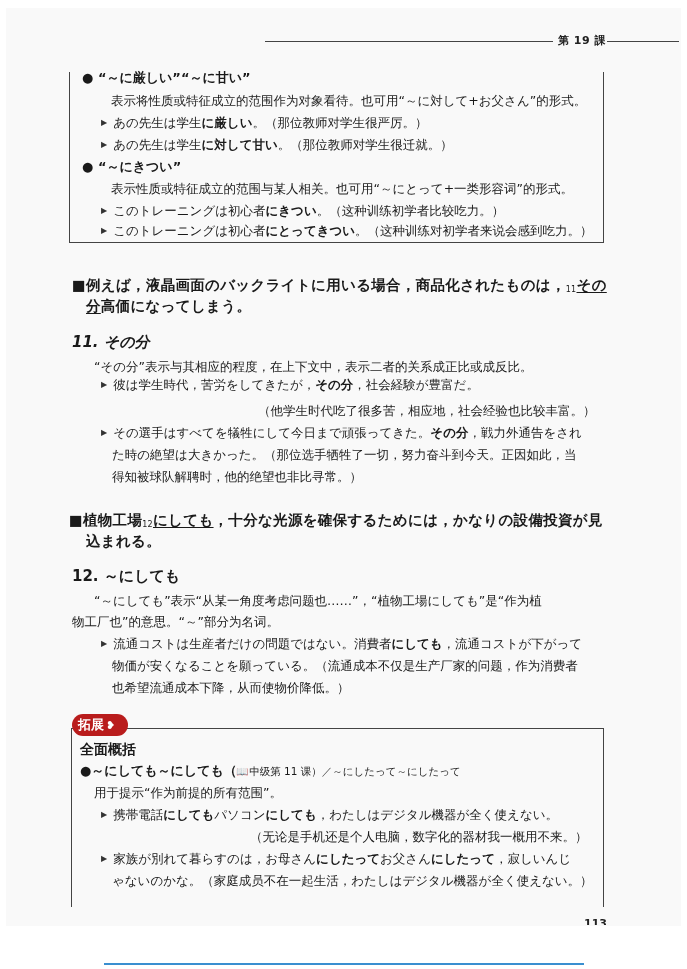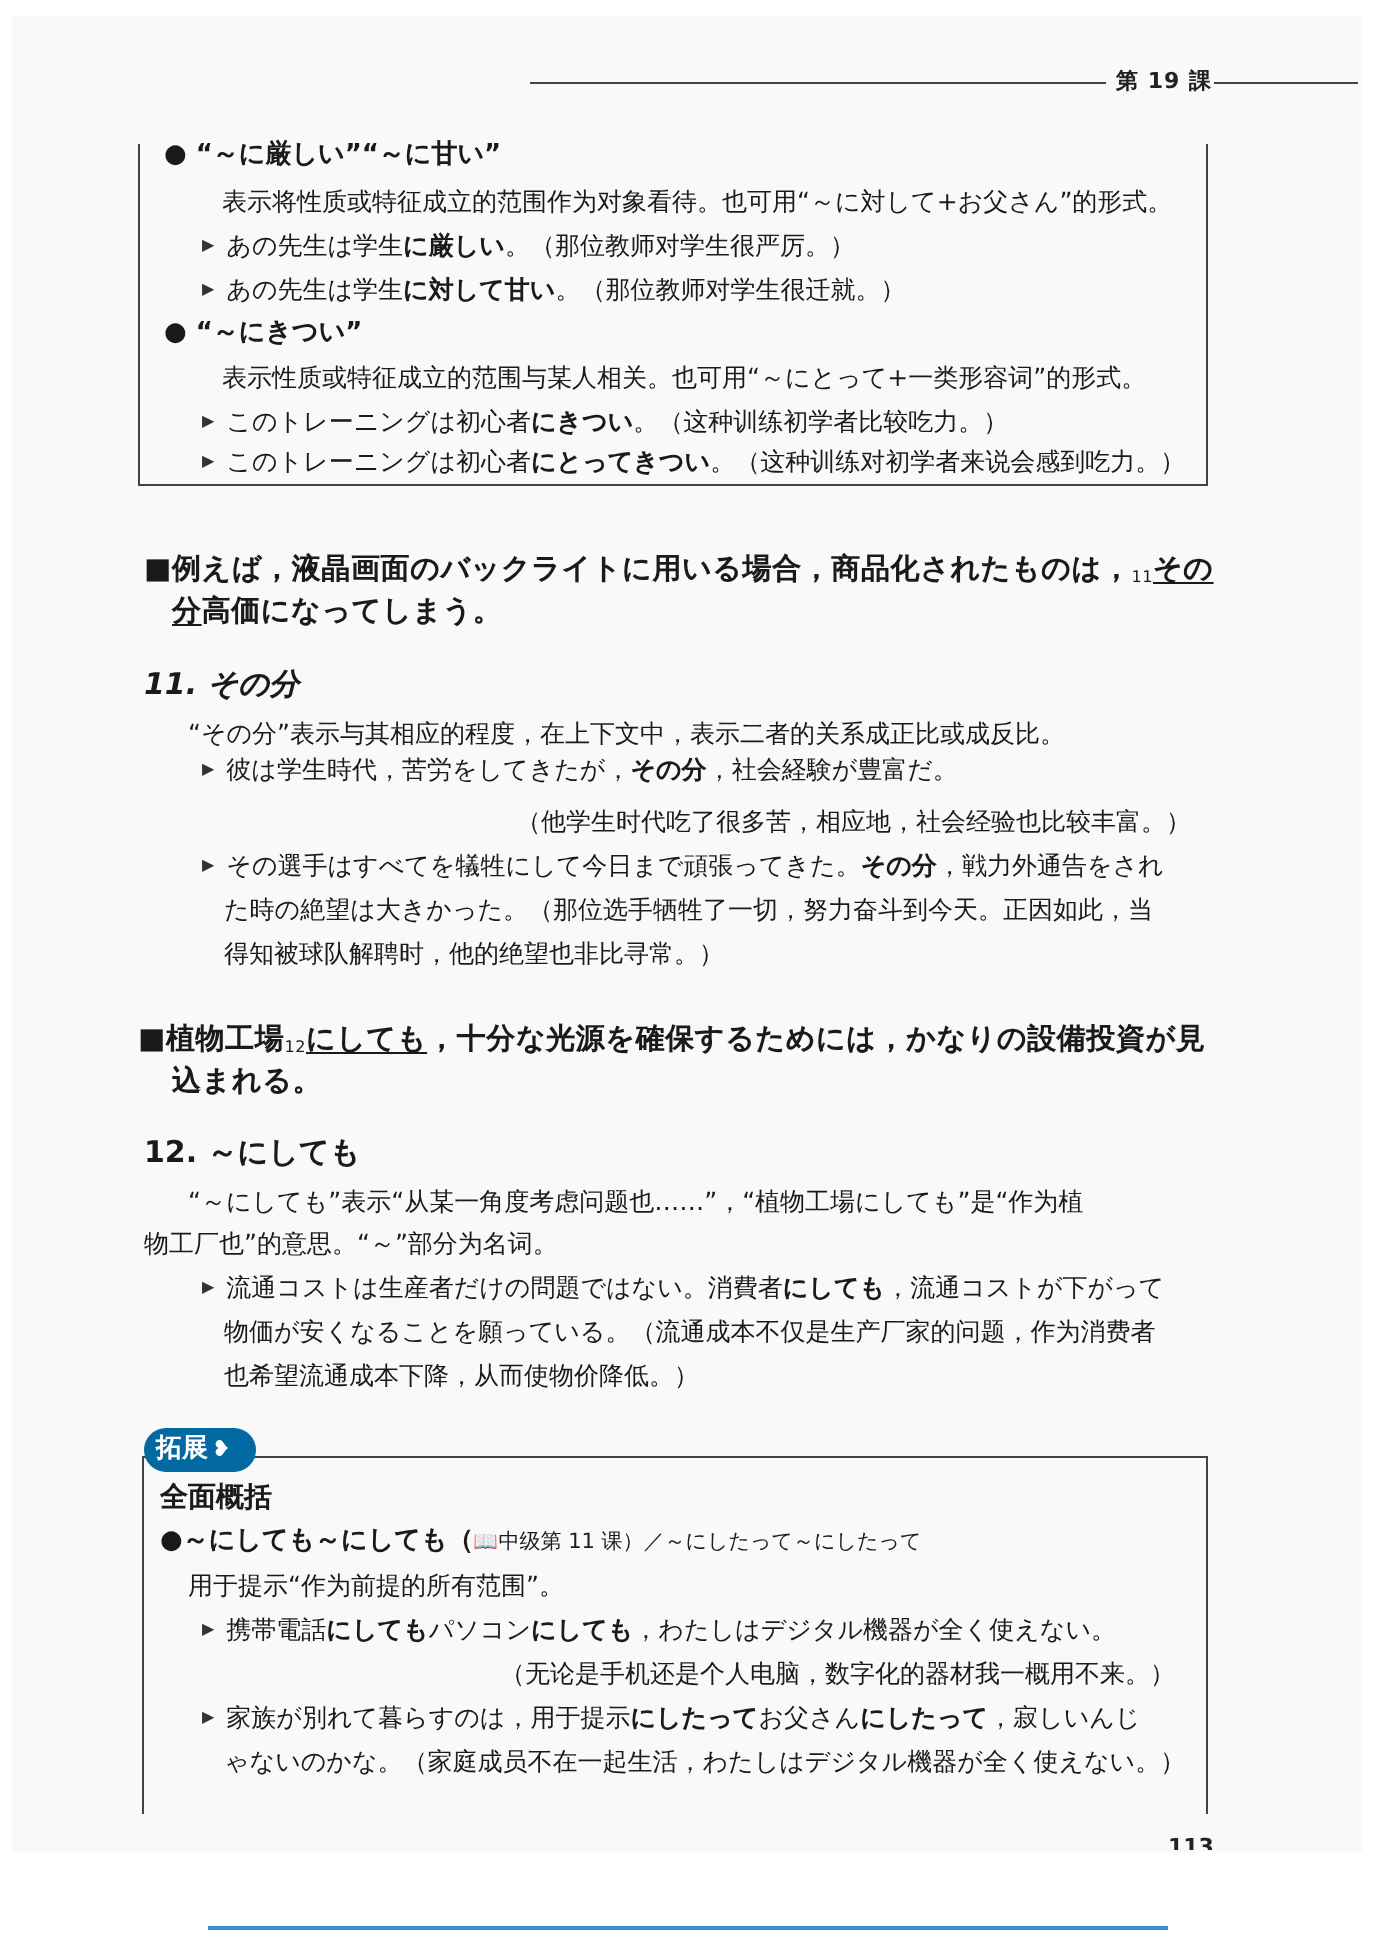--- a/index.html
+++ b/index.html
@@ -34,21 +34,21 @@
   .sq-line { position: absolute; font-size: 14.5px; font-weight: bold; white-space: nowrap; line-height: 20px; letter-spacing: 0.3px; }
   .sub-num { font-size: 8px; font-weight: normal; vertical-align: -2px; }
   .ul { text-decoration: underline; text-underline-offset: 2px; }
   .sec-title { position: absolute; font-size: 15px; font-weight: bold; white-space: nowrap; }
   .box2 {
     position: absolute; left: 71px; top: 728px; width: 531px; height: 178px;
     border: 1.2px solid #444; border-bottom: none;
   }
   .badge {
     position: absolute; left: 72px; top: 714px; height: 22px; width: 56px;
-    background: #0369a1; color: #fff; border-radius: 11px;
+    background: #b91c1c; color: #fff; border-radius: 11px;
     font-size: 13px; font-weight: bold; line-height: 22px; padding-left: 6px; box-sizing: border-box;
   }
   .badge .bird { font-size: 11px; margin-left: 2px; }
   .page-num {
     position: absolute; left: 584px; top: 917px; font-size: 11px; font-weight: bold; color: #222;
     height: 8px; overflow: hidden;
   }
   .bottom-bar {
     position: absolute; left: 104px; top: 963px; width: 480px; height: 2px; background: #3a8fd0;
   }
@@ -128,18 +128,18 @@
 <div class="line head" style="left:80px;top:740px;font-size:14px;">全面概括</div>
 <div class="line" style="left:80px;top:762px;font-size:13px;">
   <b>●～にしても～にしても（</b><span style="font-size:10px;">📖</span><span style="font-size:10.5px;">中级第 11 课）／～にしたって～にしたって</span>
 </div>
 <div class="line" style="left:94px;top:784px;">用于提示“作为前提的所有范围”。</div>
 <div class="line" style="left:101px;top:806px;">
   <span class="tri">▶</span><span>携帯電話</span><b>にしても</b><span>パソコン</span><b>にしても</b><span>，わたしはデジタル機器が全く使えない。</span>
 </div>
 <div class="line" style="left:250px;top:828px;">（无论是手机还是个人电脑，数字化的器材我一概用不来。）</div>
 <div class="line" style="left:101px;top:850px;">
-  <span class="tri">▶</span><span>家族が別れて暮らすのは，用于提示</span><b>にしたって</b><span>お父さん</span><b>にしたって</b><span>，寂しいんじ</span>
+  <span class="tri">▶</span><span>家族が別れて暮らすのは，お母さん</span><b>にしたって</b><span>お父さん</span><b>にしたって</b><span>，寂しいんじ</span>
 </div>
 <div class="line" style="left:112px;top:872px;">ゃないのかな。（家庭成员不在一起生活，わたしはデジタル機器が全く使えない。）</div>
 
 <div class="page-num">113</div>
 <div class="bottom-bar"></div>
 
 </body></html>

